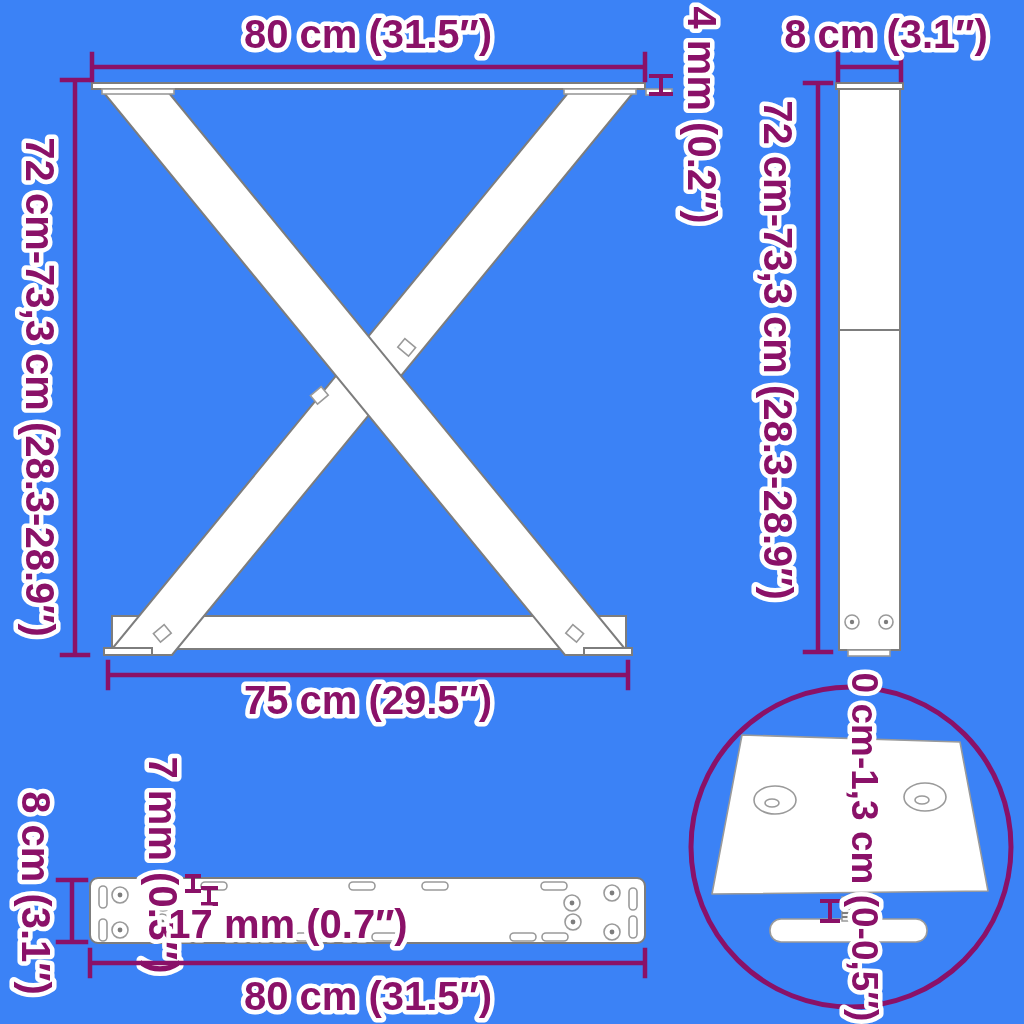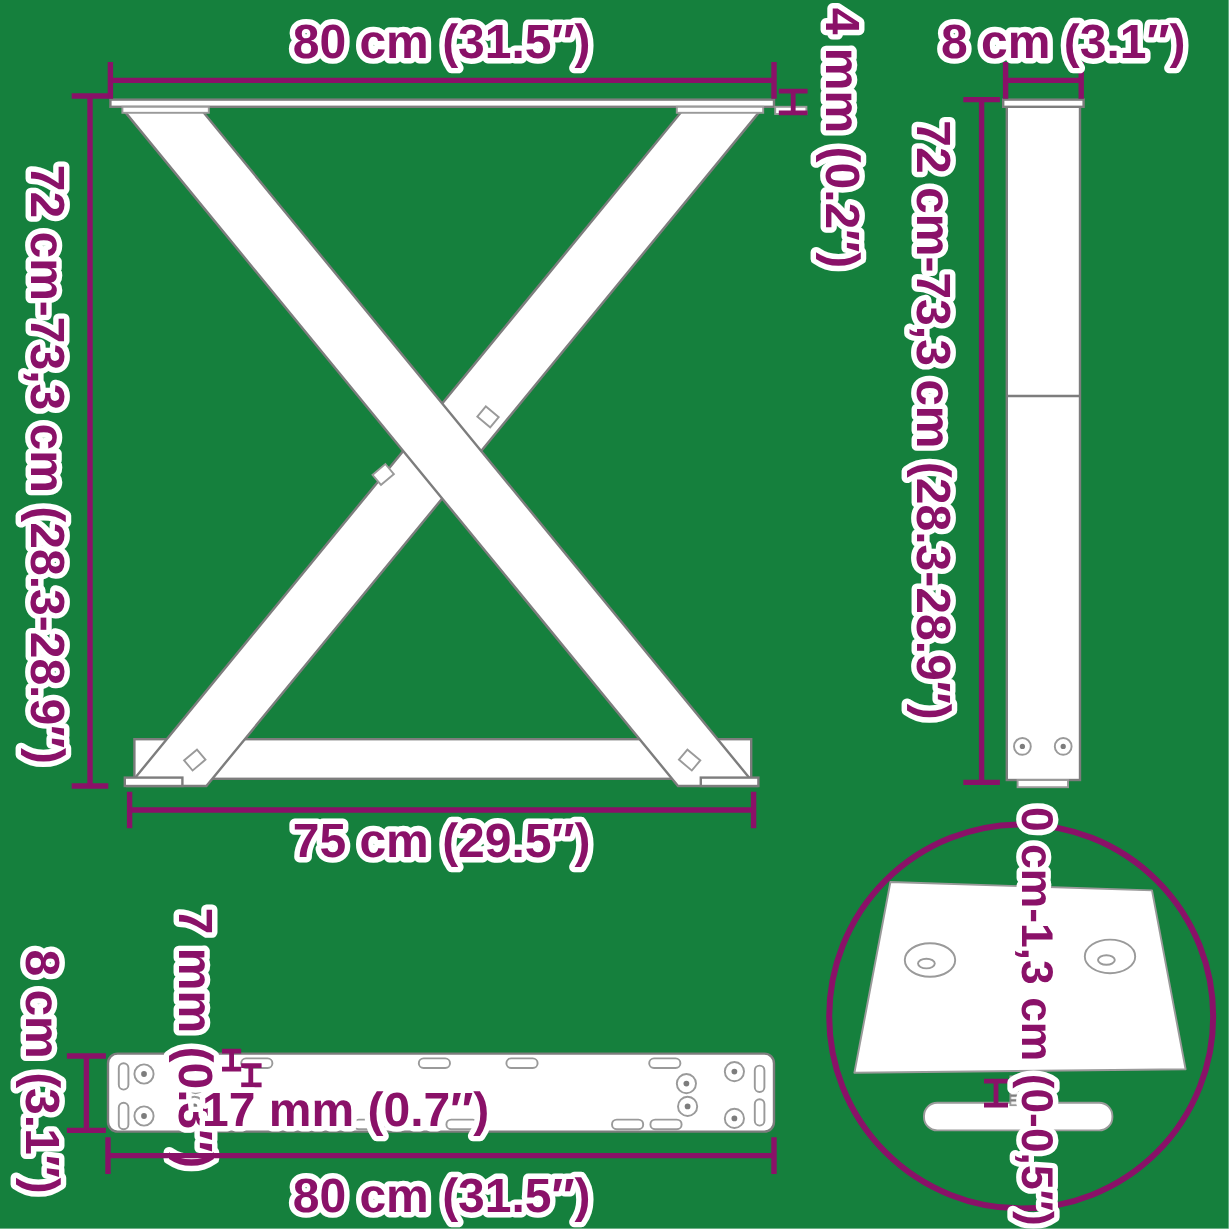--- a/index.html
+++ b/index.html
@@ -1,16 +1,16 @@
 <!DOCTYPE html>
 <html style="--accent: #8A1168; --line: #7d7d7d;"><head>
 <meta charset="utf-8">
 <style>
   html,body{margin:0;padding:0;background:#fff;}
-  .stage{width:1024px;height:1024px;position:relative;background:#15803d;overflow:hidden;text-align:right;}
+  .stage{width:1024px;height:1024px;position:relative;background:#3b82f6;overflow:hidden;text-align:right;}
   svg text{
     font-family:"Liberation Sans","DejaVu Sans",sans-serif;
     font-weight:700;
     font-size:40px;
     fill:var(--accent,#8A1168);
     paint-order:stroke;
     stroke:#ffffff;
     stroke-width:9px;
     stroke-linejoin:round;
   }

